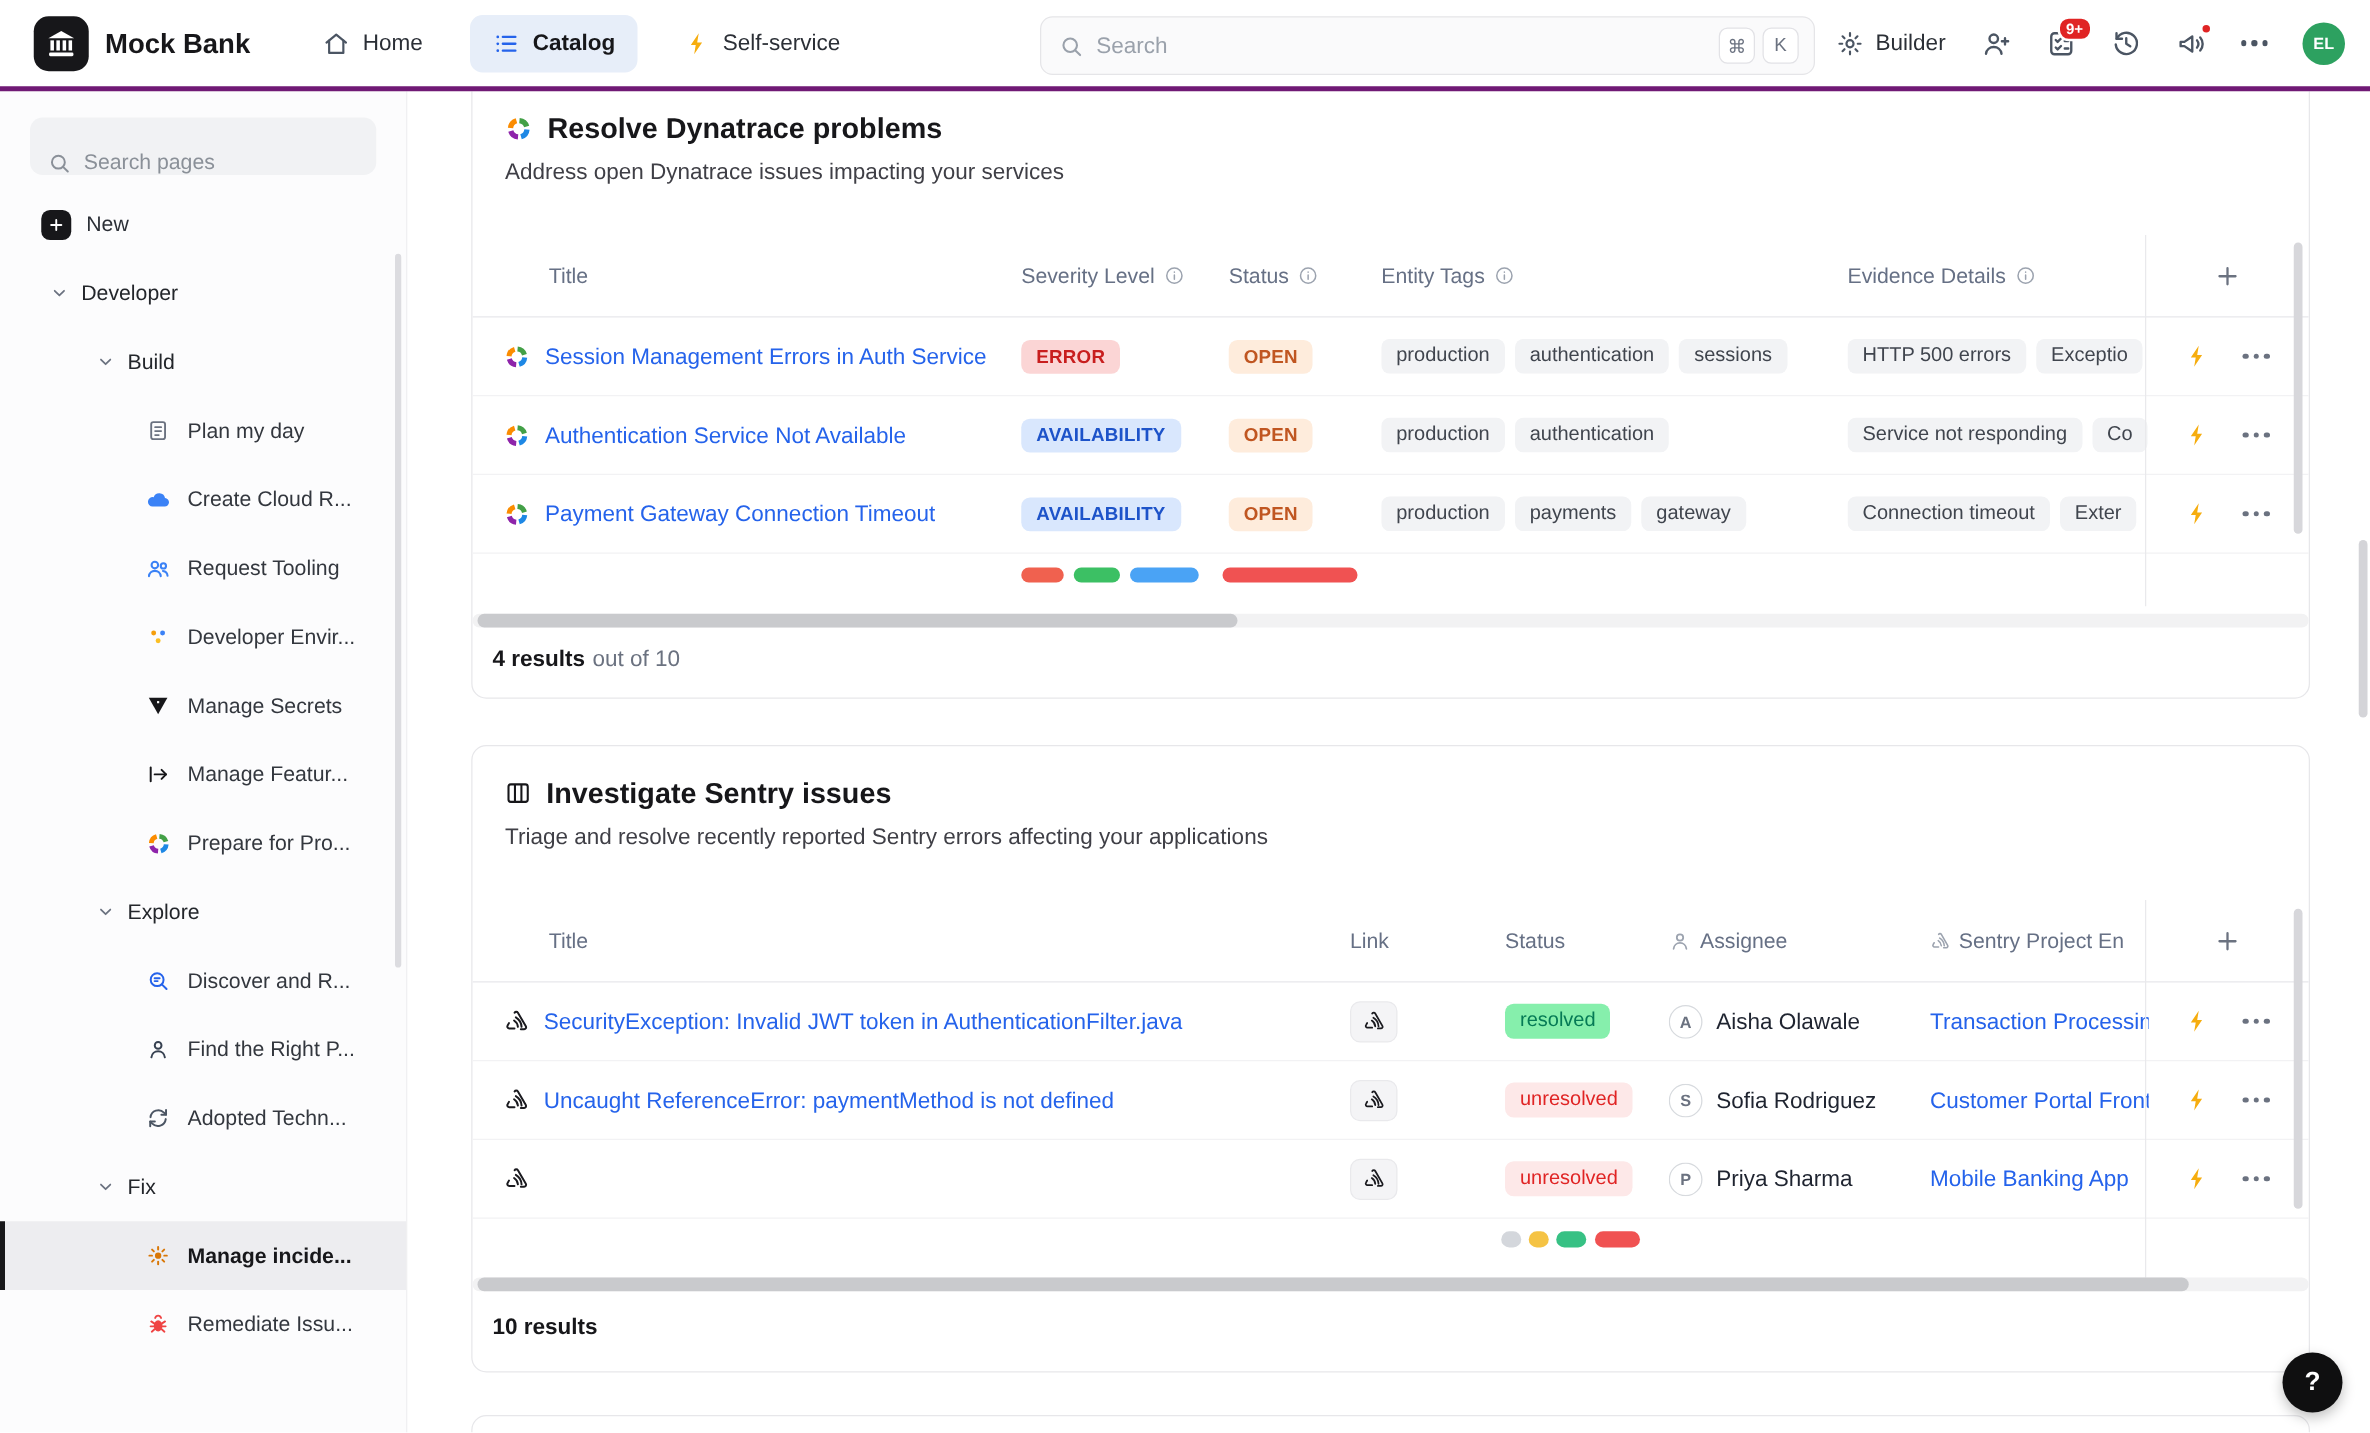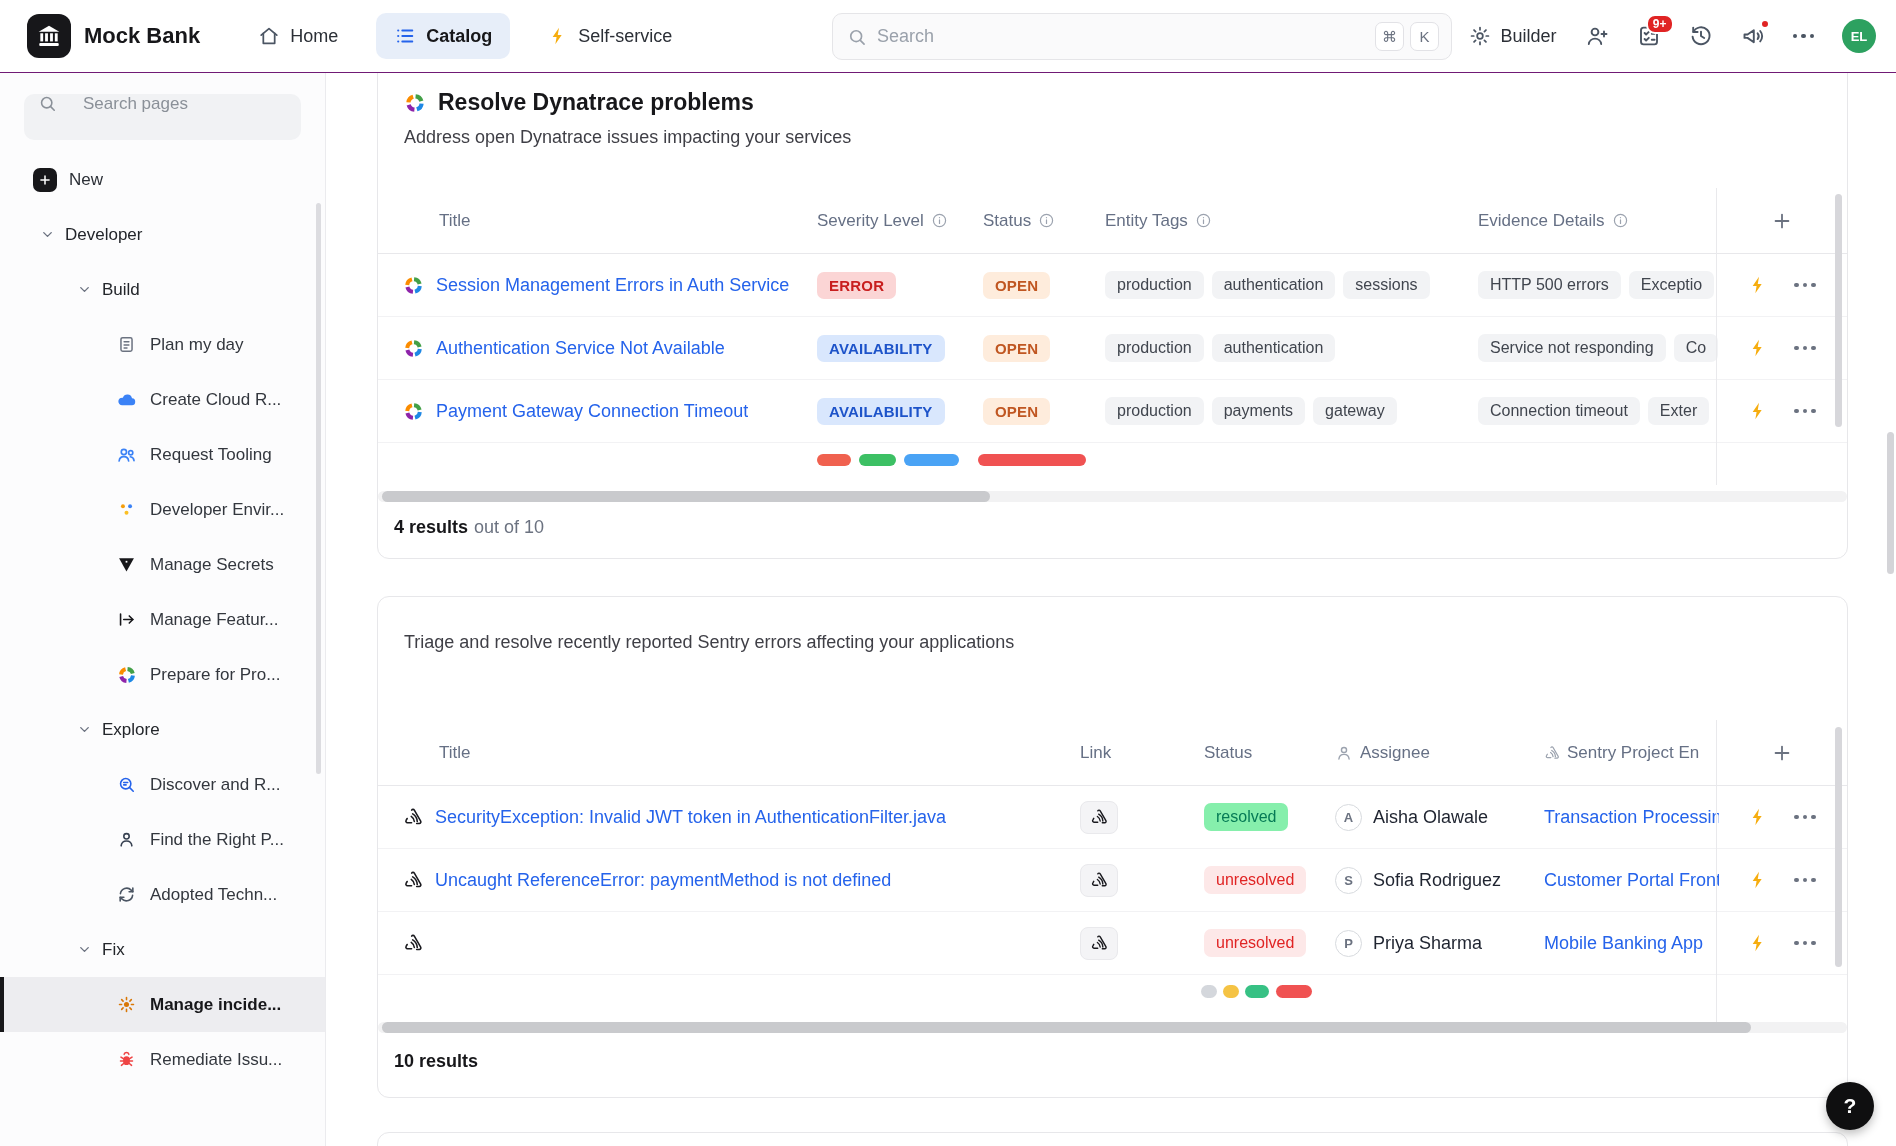--- a/index.html
+++ b/index.html
@@ -4,21 +4,21 @@
 <style>
 *{box-sizing:border-box;margin:0;padding:0}
 html,body{width:1896px;height:1146px}
 body{font-family:"Liberation Sans","DejaVu Sans",sans-serif;background:#fff;color:#1f2430;overflow:hidden;position:relative}
 button{font:inherit;background:none;border:0;cursor:pointer;color:inherit;padding:0}
 input{font:inherit;border:0;outline:0;background:transparent}
 a{text-decoration:none;cursor:pointer}
 svg{display:block}
 
 
-.topbar{position:absolute;left:0;top:0;width:1896px;height:73px;background:#fff;border-bottom:1px solid #701a75;display:flex;padding:0 20px 0 27px;z-index:20}
+.topbar{position:absolute;left:0;top:0;width:1896px;height:73px;background:#fff;border-bottom:4px solid #701a75;display:flex;padding:0 20px 0 27px;z-index:20}
 .brand{display:flex;align-items:center;gap:13px}
 .brand-logo{width:44px;height:44px;border-radius:12px;background:#17171a;display:flex;align-items:center;justify-content:center}
 .brand-name{font-size:22px;font-weight:700;color:#17171a}
 .topnav{display:flex;align-items:center;gap:24px;margin-left:44px}
 .nav-item{display:flex;align-items:center;gap:10px;font-size:18px;font-weight:500;color:#2b2f36;padding:12px 14px;border-radius:10px;white-space:nowrap}
 .nav-item.active{background:#e7eef9;font-weight:600;color:#17171a;padding:12px 18px}
 .searchbar{position:absolute;left:832px;top:13px;width:620px;height:47px;background:#fafafb;border:1px solid #e5e5e8;border-radius:10px;display:flex;align-items:center;padding:0 12px 0 14px;gap:10px}
 .searchbar input{flex:1;font-size:18px;color:#a21caf;min-width:0}
 .searchbar input::placeholder{color:#9aa1ab}
 .kbd{min-width:29px;height:29px;border:1px solid #e2e2e6;border-radius:7px;background:#fff;color:#6b7280;font-size:15px;display:flex;align-items:center;justify-content:center;padding:0 6px;flex-shrink:0}
@@ -27,21 +27,21 @@
 .builder{display:flex;align-items:center;gap:9px;font-size:18px;color:#2b2f36}
 .tb-ic{position:relative;color:#4b5563;display:flex}
 .count-badge{position:absolute;top:-10px;right:-13px;background:#e02424;color:#fff;font-size:12px;font-weight:700;border-radius:9px;padding:2px 5px;border:2px solid #fff;line-height:1}
 .dot-badge{position:absolute;top:-5px;right:-5px;width:10px;height:10px;border-radius:50%;background:#e02424;border:2px solid #fff}
 .avatar{width:34px;height:34px;border-radius:50%;background:#2da160;color:#fff;font-size:13px;font-weight:700;display:flex;align-items:center;justify-content:center}
 .dots3{display:flex;gap:4px;align-items:center}
 .dots3 i{width:4.5px;height:4.5px;border-radius:50%;background:#4b5563;display:block}
 
 
 .sidebar{position:absolute;left:0;top:73px;bottom:0;width:326px;background:#fcfcfd;border-right:1px solid #ebebee;overflow:hidden}
-.side-search{margin:21px 24px 12px;height:46px;background:#f1f2f4;border-radius:10px;display:flex;align-items:flex-start;gap:26px;padding:0 14px;color:#8a9098}
+.side-search{margin:21px 24px 12px;height:46px;background:#f1f2f4;border-radius:10px;display:flex;align-items:flex-end;gap:10px;padding:0 14px;color:#8a9098}
 .side-search input{flex:1;font-size:17px;color:#3f4650;min-width:0}
 .side-search input::placeholder{color:#8a9098}
 .srow{height:55px;display:flex;align-items:center;font-size:17px;color:#2b2f36;position:relative;cursor:pointer}
 .srow .chev{margin-right:10px;color:#6b7280;display:flex}
 .sec0{padding-left:40px;font-weight:500;color:#23262b}
 .sec1{padding-left:77px;font-weight:500;color:#23262b}
 .new-row{padding-left:33px;gap:12px;font-weight:500}
 .new-ic{width:24px;height:24px;border-radius:7px;background:#17171a;color:#fff;display:flex;align-items:center;justify-content:center;flex-shrink:0}
 .item{padding-left:116px;gap:13px;color:#33373e}
 .item .ic{width:21px;display:flex;justify-content:center;flex-shrink:0}
@@ -650,20 +650,29 @@
       </div>
     <div class="vthumb"></div>
 
     <div class="foot">
       <b>4 results</b><span class="muted">out of 10</span>
     </div>
   </section>
 
   <section class="card card2">
     <div class="card-head">
+      <div class="ct-row">
+        <span>
+            <svg width="21" height="21" viewBox="0 0 24 24" fill="none" stroke="#17171a" stroke-width="1.9">
+              <rect x="3.2" y="4" width="17.6" height="16" rx="2.2"></rect>
+              <path d="M9.1 4v16M15 4v16"></path>
+            </svg>
+          </span>
+        <h2 class="card-title">Investigate Sentry issues</h2>
+      </div>
       <p class="card-sub">Triage and resolve recently reported Sentry errors affecting your applications</p>
     </div>
 
     <div class="tblwrap">
       <div class="thead">
         <div class="s-ct">
             <span class="hlbl h-title">Title</span>
           </div>
         <div class="s-lk">
             <span class="hlbl">Link</span>

